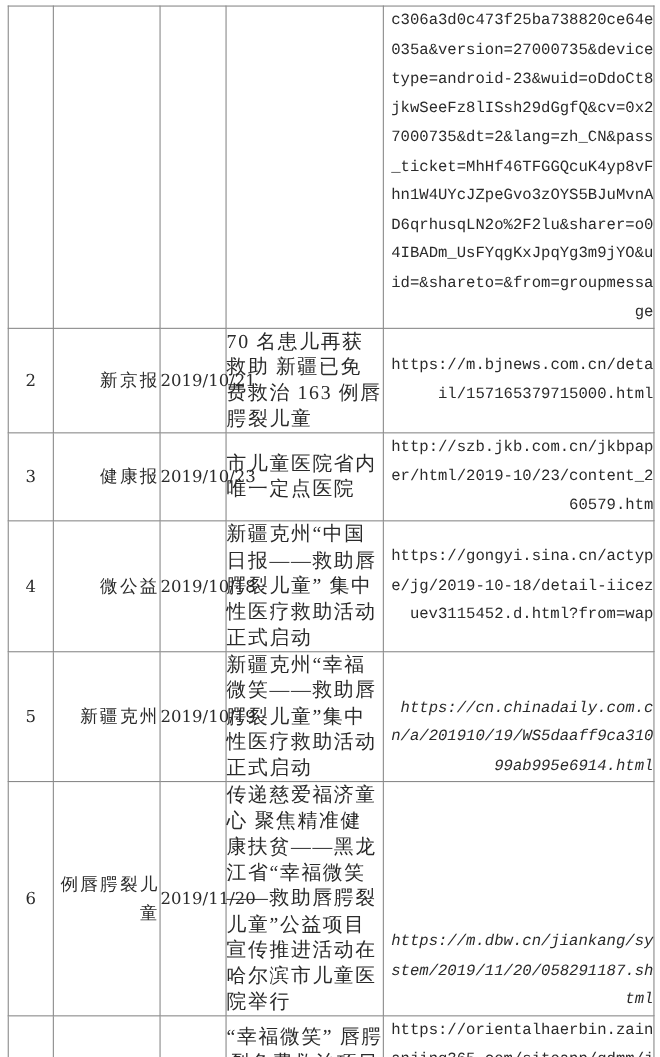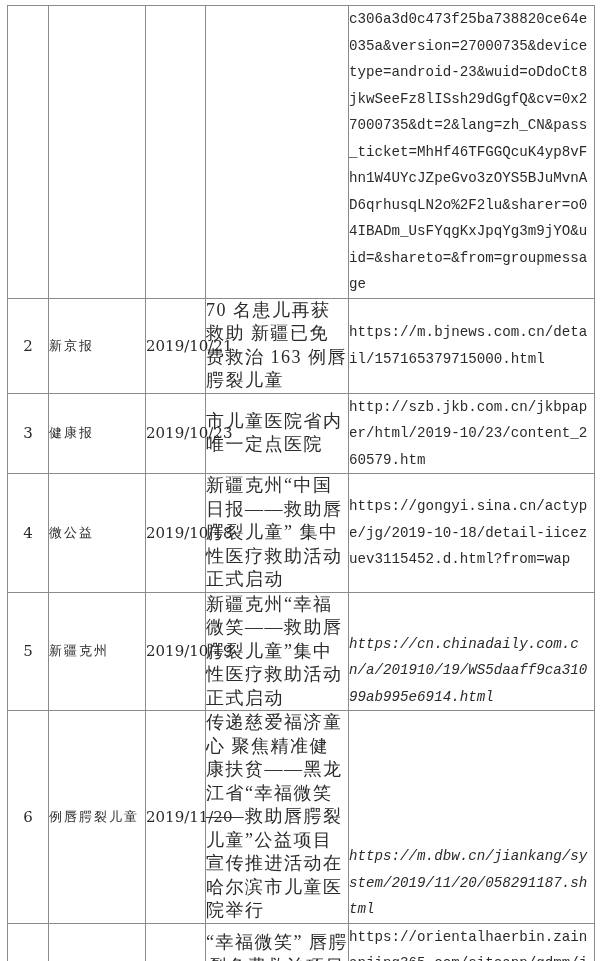--- a/index.html
+++ b/index.html
@@ -4,26 +4,26 @@
 <style>
   html, body { margin: 0; padding: 0; background: #ffffff; }
   body { width: 600px; height: 961px; position: relative; overflow: hidden;
          font-family: "DejaVu Serif", "Liberation Serif", serif; color: #2a2a2a; }
   table.media { position: absolute; left: 7px; top: 5px; border-collapse: collapse;
                 table-layout: fixed; width: 587px; }
   table.media td { border: 1.5px solid #8a8a8a; padding: 0; vertical-align: middle; }
   col.c-no { width: 41px; } col.c-src { width: 97px; } col.c-date { width: 60px; }
   col.c-title { width: 143px; } col.c-url { width: 246px; }
   .no { text-align: center; font-size: 15px; }
-  .src { text-align: left; font-size: 13px; letter-spacing: 2px; line-height: 26px; padding: 0 6px; }
+  .src { text-align: right; font-size: 16px; letter-spacing: 2px; line-height: 26px; padding: 0 6px; }
   .date { text-align: center; font-size: 15px; line-height: 26px; }
   .title { font-size: 18px; line-height: 23.5px; padding: 0 4px 0 7px; letter-spacing: 1.5px; word-break: break-all; font-family: Liberation Serif, serif; }
   .title.center { text-align: center; }
   .url { font-family: "Liberation Mono", "DejaVu Sans Mono", monospace; font-size: 14.2px;
-         line-height: 26.5px; padding: 0 4px 0 7px; word-break: break-all; }
+         line-height: 26.5px; padding: 0 4px 0 7px; word-break: break-all; text-align: right; }
   .url.bottom { vertical-align: bottom; font-style: italic; }
 </style>
 </head>
 <body>
 
 <table class="media">
   <colgroup>
     <col class="c-no">
       <col class="c-src">
       <col class="c-date">

